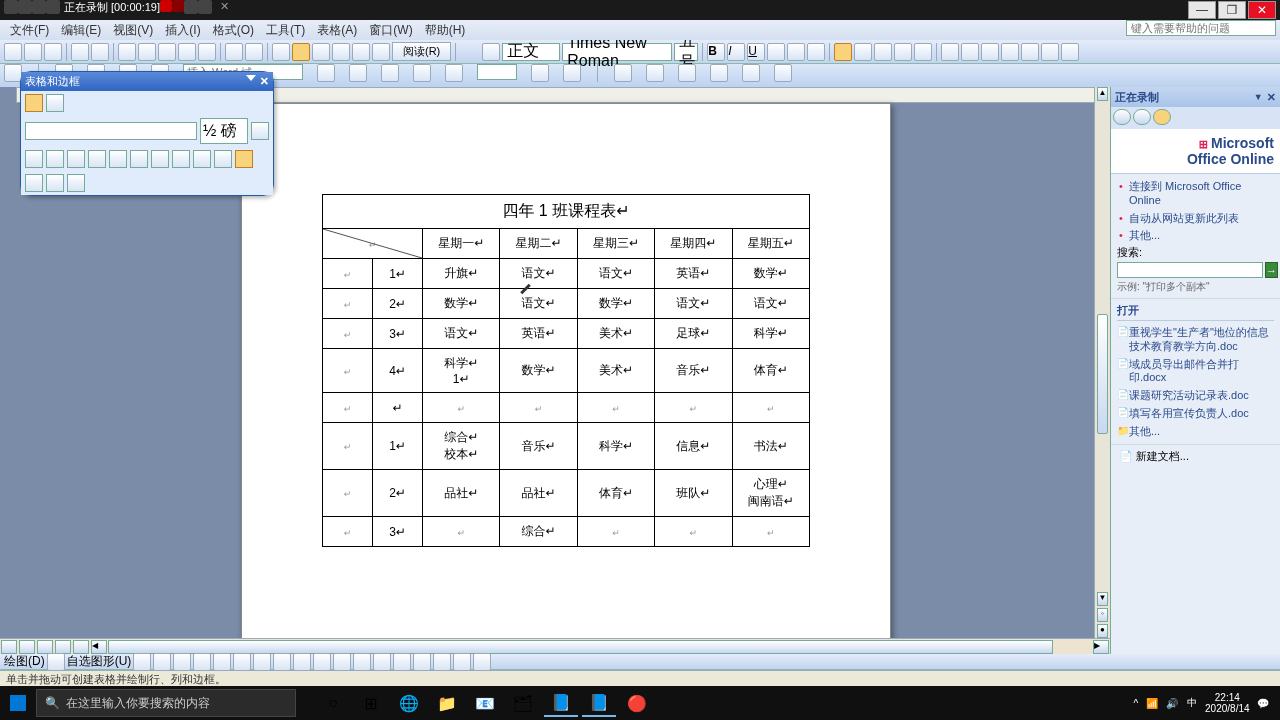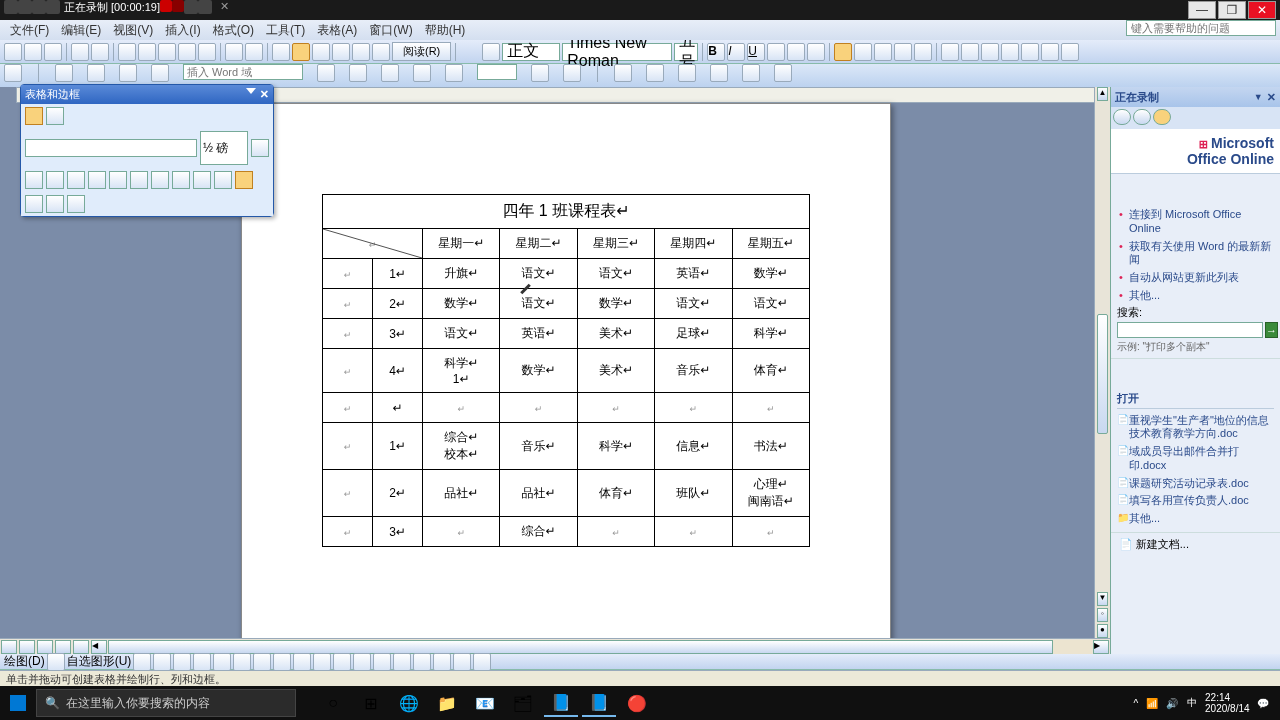--- a/index.html
+++ b/index.html
@@ -30,30 +30,30 @@
 .tsel { height: 18px; background: #fff; border: 1px solid #7a9; font-size: 16px; padding: 0 4px; display: flex; align-items: center; }
 .tsel.style { width: 58px; }
 .tsel.font { width: 110px; }
 .tsel.size { width: 24px; }
 .view-read { padding: 1px 10px; background: linear-gradient(#fff,#d8e4f5); border: 1px solid #9ab; font-size: 11px; }
 
 .toolbar2 { height: 24px; background: linear-gradient(#dce8f8,#bcd2ef); border-bottom: 1px solid #8ba; display: flex; padding: 0 4px; gap: 14px; }
 .ins-field { width: 120px; height: 16px; background: #fff; border: 1px solid #7a9; font-size: 11px; padding: 0 3px; color: #777; }
 
 
-.float-tb { position: absolute; left: 20px; top: 84px; width: 254px; background: linear-gradient(#cfe0fb,#9bc1f5); border: 1px solid #2458a8; z-index: 50; font-size: 11px; border-radius: 4px; box-shadow: 2px 2px 4px rgba(0,0,0,.3); }
+.float-tb { position: absolute; left: 20px; top: 71px; width: 254px; background: linear-gradient(#cfe0fb,#9bc1f5); border: 1px solid #2458a8; z-index: 50; font-size: 11px; border-radius: 11px; box-shadow: 2px 2px 4px rgba(0,0,0,.3); }
 .float-tb .titlebar { display: flex; align-items: center; justify-content: space-between; padding: 2px 4px; color: #fff; background: linear-gradient(#5a8ad8,#2f66c2); }
 .float-tb .titlebar .r { display: flex; gap: 4px; }
 .float-tb .titlebar .tri { width: 0; height: 0; border-left: 5px solid transparent; border-right: 5px solid transparent; border-top: 6px solid #fff; }
 .float-tb .titlebar .cx { color: #fff; font-weight: bold; cursor: pointer; }
 .float-tb .row { display: flex; align-items: center; padding: 3px 4px; gap: 3px; background: #e0ecfb; }
 .float-tb .sml { width: 18px; height: 18px; border: 1px solid #7a9; background: linear-gradient(#fff,#d8e4f5); }
 .float-tb .sml.active { background: #f9d27c; border-color: #c08020; }
 .float-tb .line-sel { flex: 1; height: 18px; background: #fff; border: 1px solid #7a9; }
-.float-tb .weight { width: 48px; height: 34px; background: #fff; border: 1px solid #7a9; font-size: 12px; display: flex; align-items: center; padding: 0 2px; }
+.float-tb .weight { width: 48px; height: 26px; background: #fff; border: 1px solid #7a9; font-size: 16px; display: flex; align-items: center; padding: 0 2px; }
 
 
 .ruler { position: absolute; left: 225px; right: 183px; top: 87px; height: 16px; background: #f0f0e8; border: 1px solid #9ab; font-size: 8px; display: flex; align-items: center; overflow: hidden; }
 
 
 .docwrap { position: absolute; left: 0; top: 87px; right: 170px; bottom: 50px; background: #7b8ca8; overflow: hidden; }
 .page { position: absolute; left: 241px; top: 16px; width: 650px; height: 900px; background: #fff; box-shadow: 2px 2px 6px rgba(0,0,0,.4); border: 1px solid #888; }
 .page .content { padding: 90px 80px 40px 80px; }
 table.sch { border-collapse: collapse; width: 100%; font-size: 12px; font-family: SimSun; }
 table.sch td, table.sch th { border: 1px solid #000; text-align: center; padding: 6px 2px; height: 30px; font-weight: normal; position: relative; }
@@ -75,21 +75,21 @@
 
 
 .taskpane { position: absolute; right: 0; top: 87px; bottom: 50px; width: 170px; background: #e8eef8; border-left: 1px solid #7a9; font-size: 11px; display: flex; flex-direction: column; }
 .taskpane .hdr { height: 20px; background: linear-gradient(#c4d6f0,#a8c4ea); display: flex; align-items: center; justify-content: space-between; padding: 0 4px; font-weight: bold; color: #2a4a8a; }
 .taskpane .hdr .r { display: flex; gap: 4px; align-items: center; }
 .taskpane .navbtns { height: 22px; display: flex; gap: 2px; padding: 2px; background: #d8e4f5; }
 .taskpane .navbtns span { width: 18px; height: 16px; border: 1px solid #7a9; border-radius: 8px; background: linear-gradient(#fff,#c8d8f0); }
 .taskpane .navbtns .home { background: #f9d27c; }
 .taskpane .logo { padding: 6px; border-bottom: 1px solid #bcd; background: #fff; text-align: right; }
 .taskpane .logo b { color: #2a4a8a; font-size: 14px; }
-.taskpane .section { padding: 4px 6px; border-bottom: 1px solid #cdd; margin-top: 28px; }
+.taskpane .section { padding: 4px 6px; border-bottom: 1px solid #cdd; }
 .taskpane .section .shdr { font-weight: bold; color: #2a4a8a; margin-bottom: 3px; border-bottom: 1px solid #bcd; padding-bottom: 2px; }
 .taskpane ul { list-style: none; }
 .taskpane li { padding: 2px 0 2px 12px; position: relative; color: #2a4a8a; cursor: pointer; line-height: 1.25; }
 .taskpane li::before { content: "•"; position: absolute; left: 2px; color: #d25; }
 .taskpane li.file::before { content: "📄"; font-size: 10px; left: 0; }
 .taskpane li.more::before { content: "📁"; font-size: 10px; left: 0; }
 .taskpane .searchrow { display: flex; gap: 2px; margin: 2px 0; }
 .taskpane .searchrow input { flex: 1; border: 1px solid #7a9; font-size: 11px; padding: 1px; }
 .taskpane .searchrow .go { width: 18px; background: #3a8a3a; color: #fff; text-align: center; border: 1px solid #286028; }
 .taskpane .eg { color: #666; font-size: 10px; }
@@ -384,21 +384,20 @@
     <span></span>
     <span class="home"></span>
   </div>
   <div class="logo">
     <span style="color:#d25;font-weight:bold">⊞</span> <b>Microsoft</b><br>
     <b>Office Online</b>
   </div>
   <div class="section">
     <ul>
       <li>连接到 Microsoft Office Online</li>
-      <li>获取有关使用 Word 的最新新闻</li>
       <li>自动从网站更新此列表</li>
       <li>其他...</li>
     </ul>
     <div>搜索:</div>
     <div class="searchrow">
       <input style="">
       <span class="go">→</span>
     </div>
     <div class="eg">示例: "打印多个副本"</div>
   </div>
@@ -475,19 +474,19 @@
     <span>🗂</span>
     <span class="active">📘</span>
     <span class="active">📘</span>
     <span>🔴</span>
   </div>
   <div class="tray">
     <span>^</span>
     <span>📶</span>
     <span>🔊</span>
     <span>中</span>
-    <div style="text-align:left;line-height:1.1">
+    <div style="text-align:center;line-height:1.1">
       <div>22:14</div>
       <div>2020/8/14</div>
     </div>
     <span>💬</span>
   </div>
 </div>
 
 </body></html>

